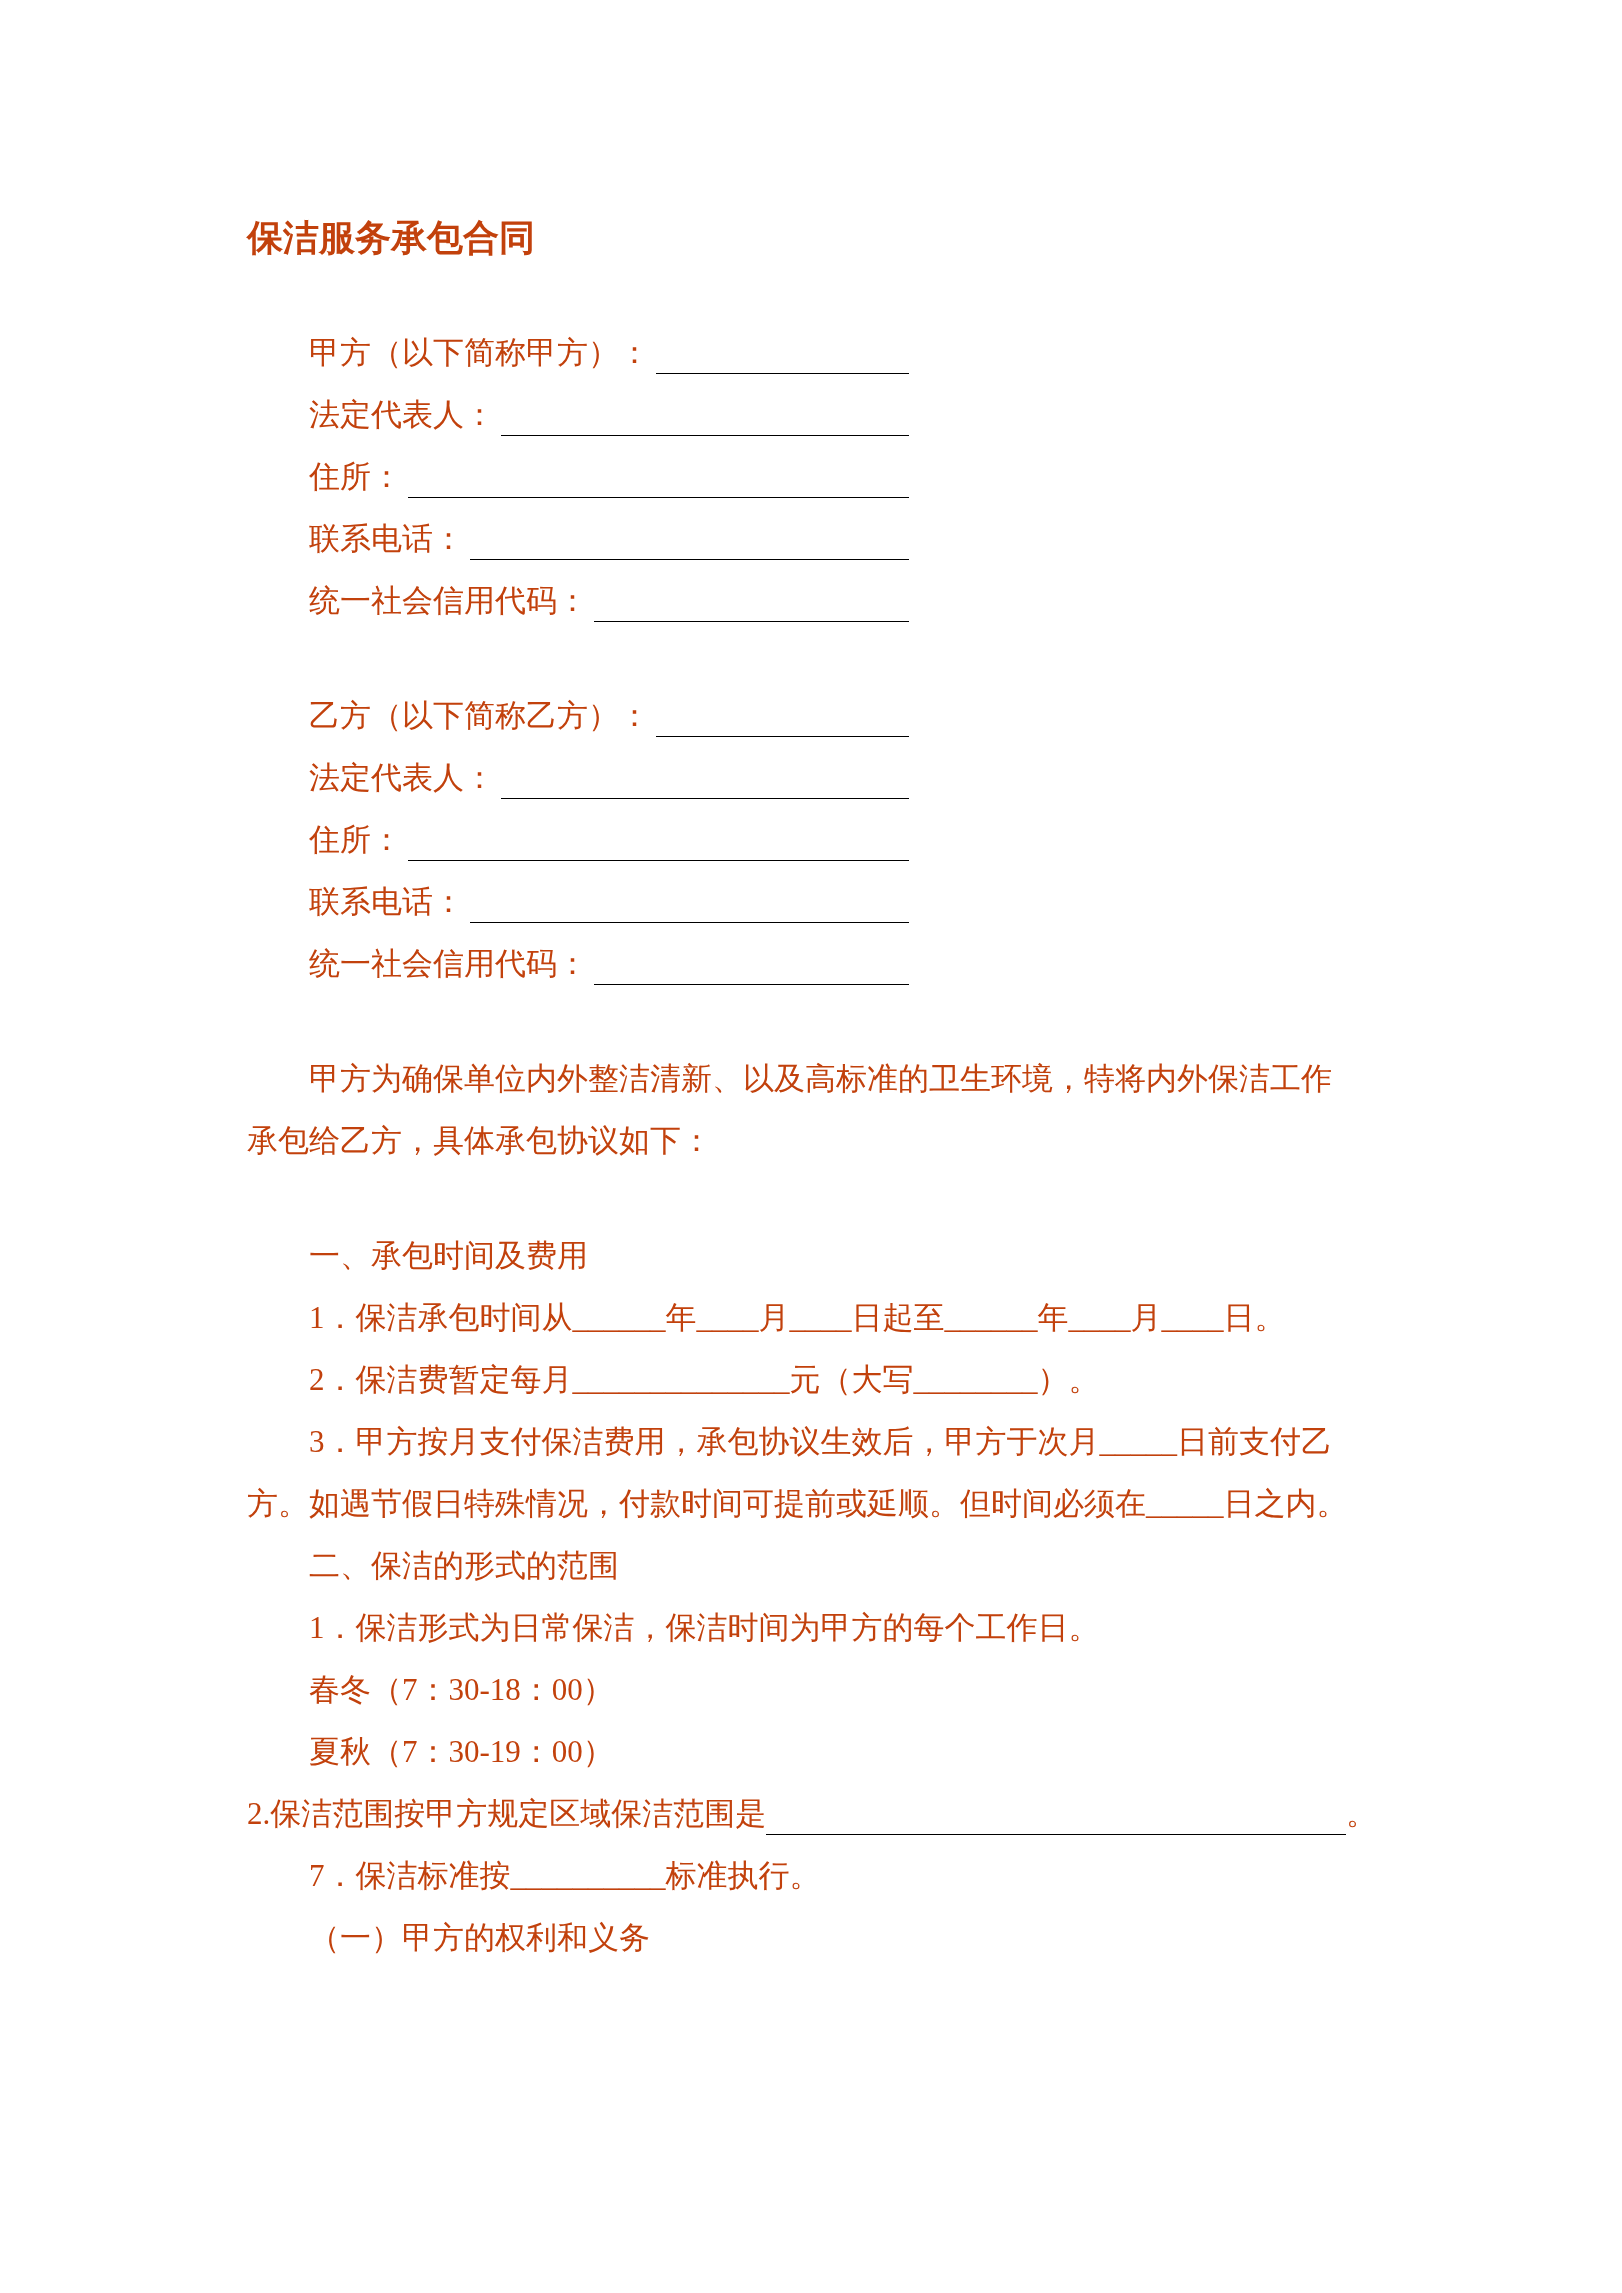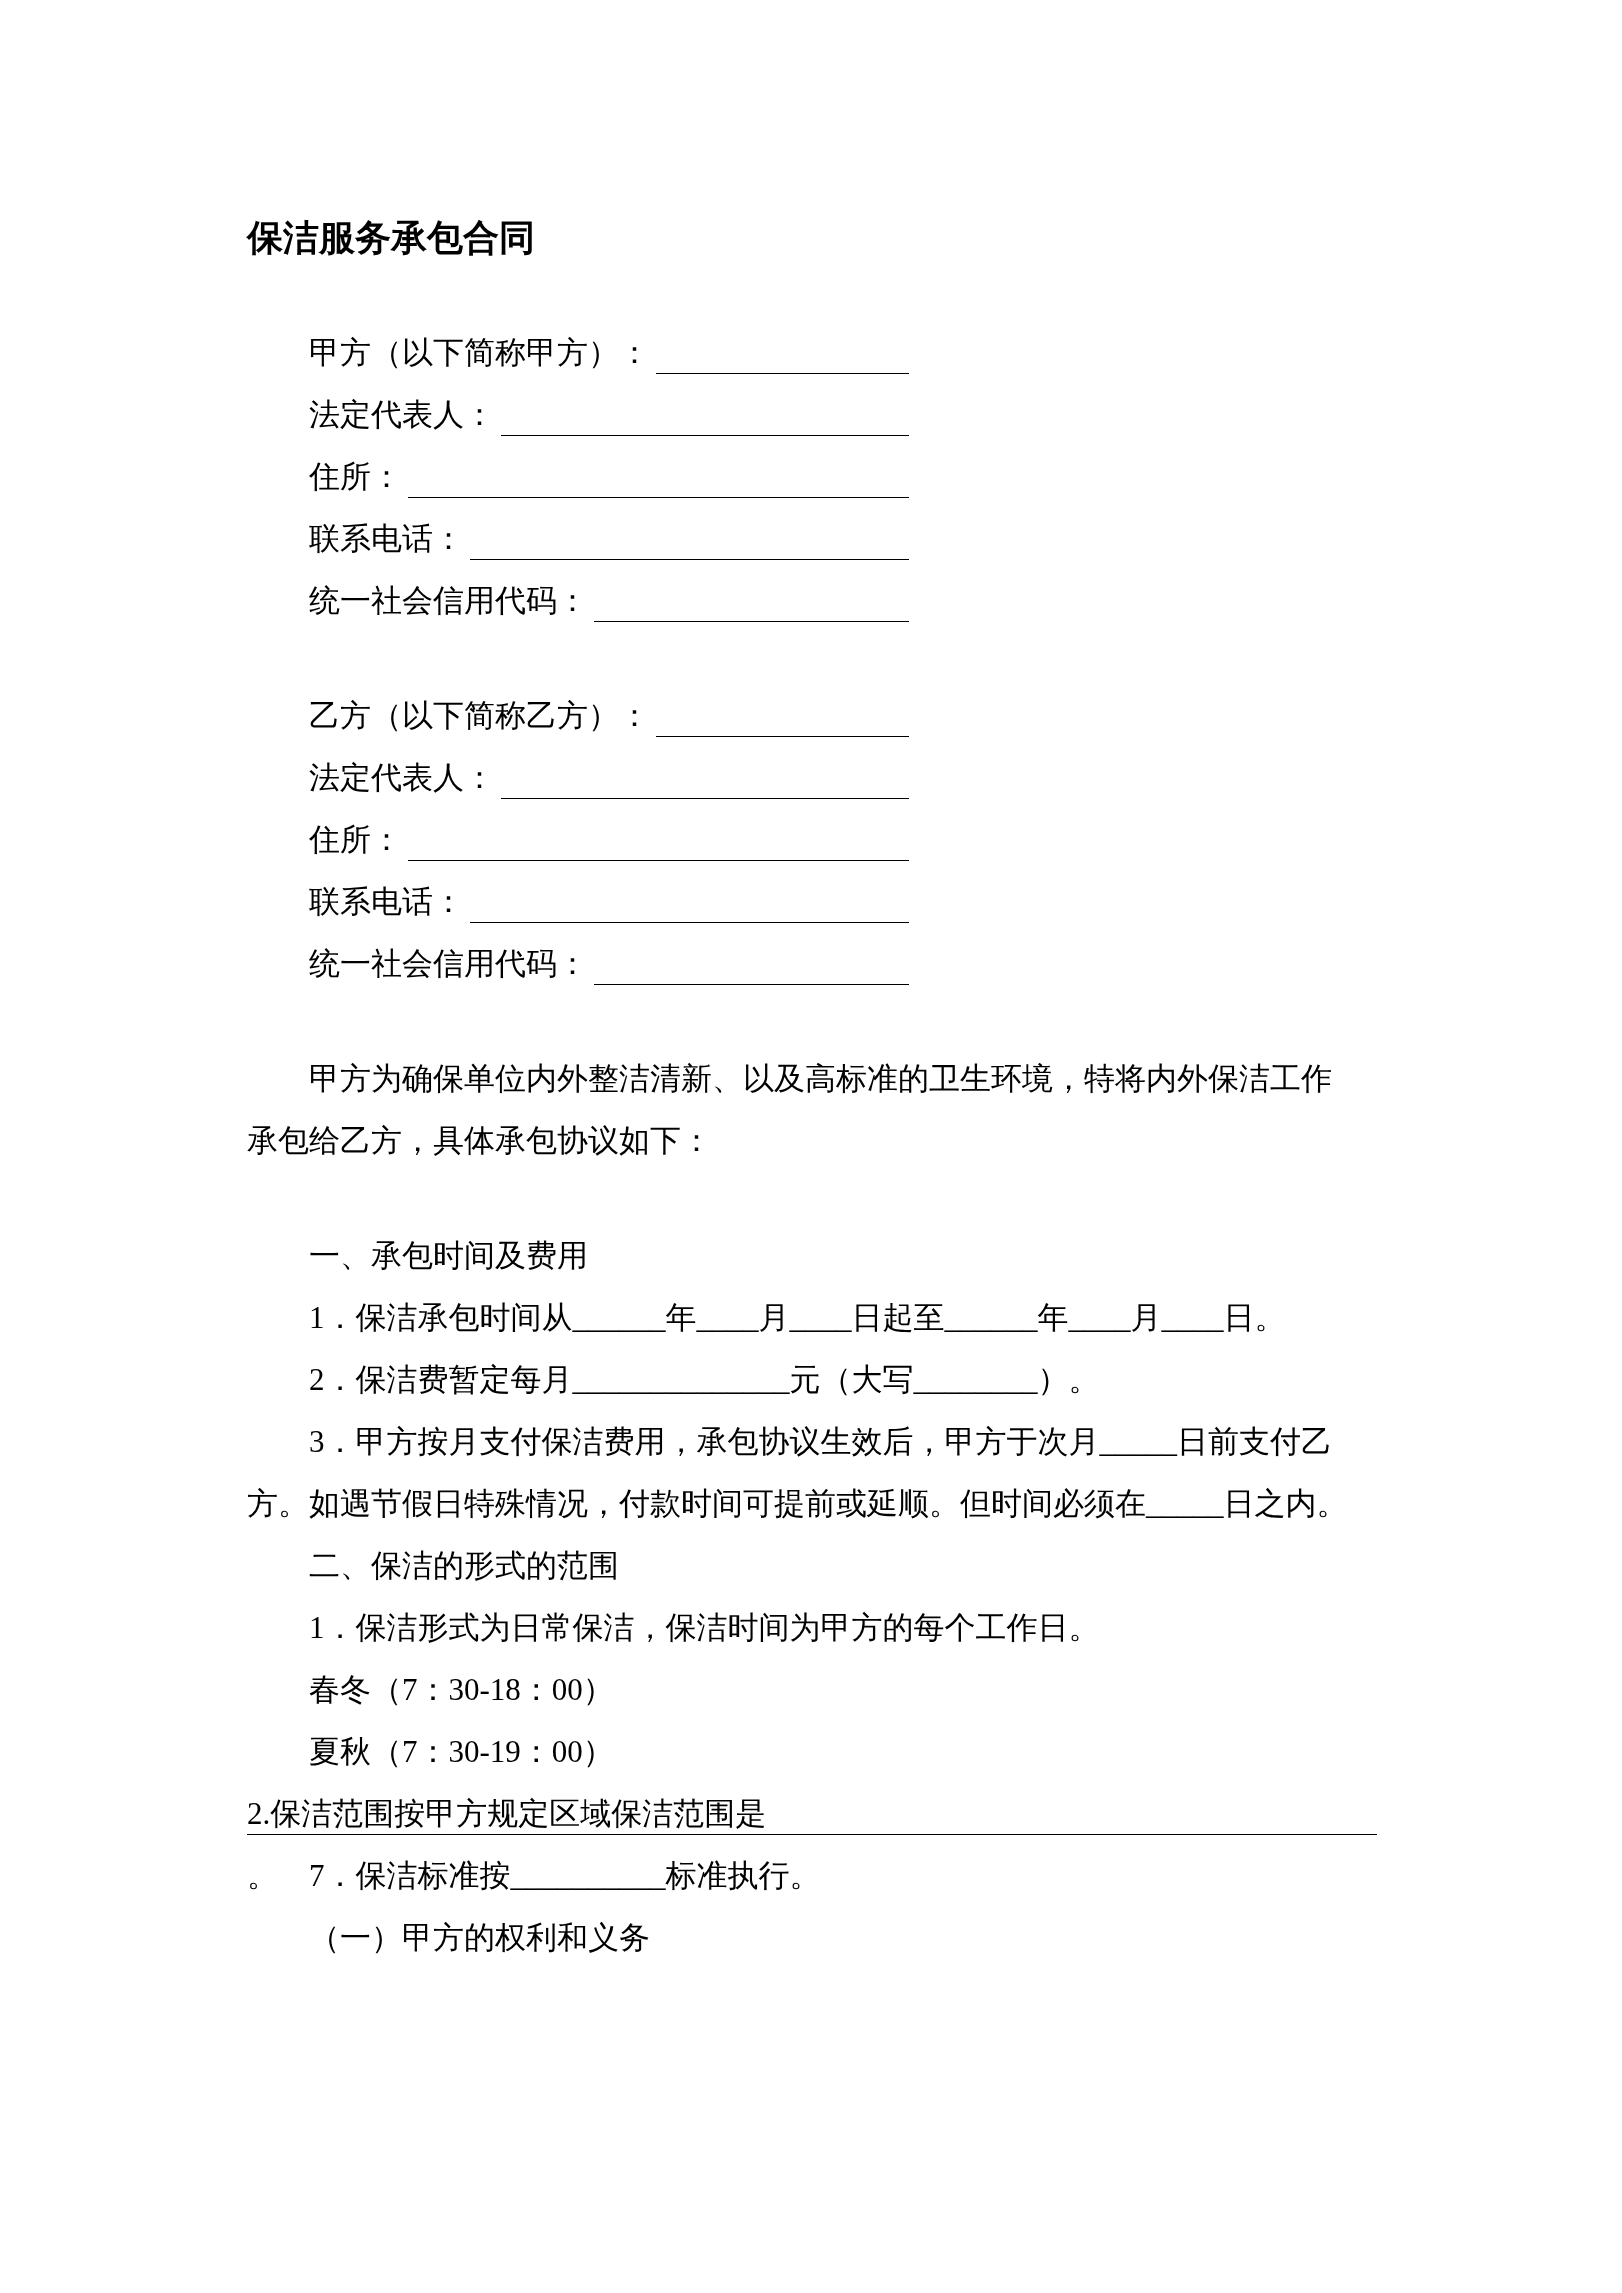--- a/index.html
+++ b/index.html
@@ -2,21 +2,21 @@
 <html style="font-size:14.5px"><head>
 <meta charset="utf-8">
 <style>
   html,body{margin:0;padding:0;background:#ffffff;}
   .page{
     position:relative;
     width:1623px;
     height:2294px;
     background:#ffffff;
     font-family:"Liberation Serif","DejaVu Serif",serif;
-    color:#000000;
+    color:#c2410c;
     overflow:hidden;
   }
   .content{
     position:absolute;
     left:247px;
     top:207px;
     width:1130px;
   }
   .line{
     height:62px;
@@ -49,21 +49,20 @@
     position:absolute;
     left:5.5px;
     right:0;
     bottom:10px;
     border-bottom:1.8px solid #000;
   }
   
   .fill-line{
     display:flex;
     width:100%;
-    flex-direction:column;
   }
   .fill-line .blank::after{left:0;}
 </style>
 </head>
 <body>
 
 <div class="page">
   <div class="content">
 
     <div class="line title">保洁服务承包合同</div>

